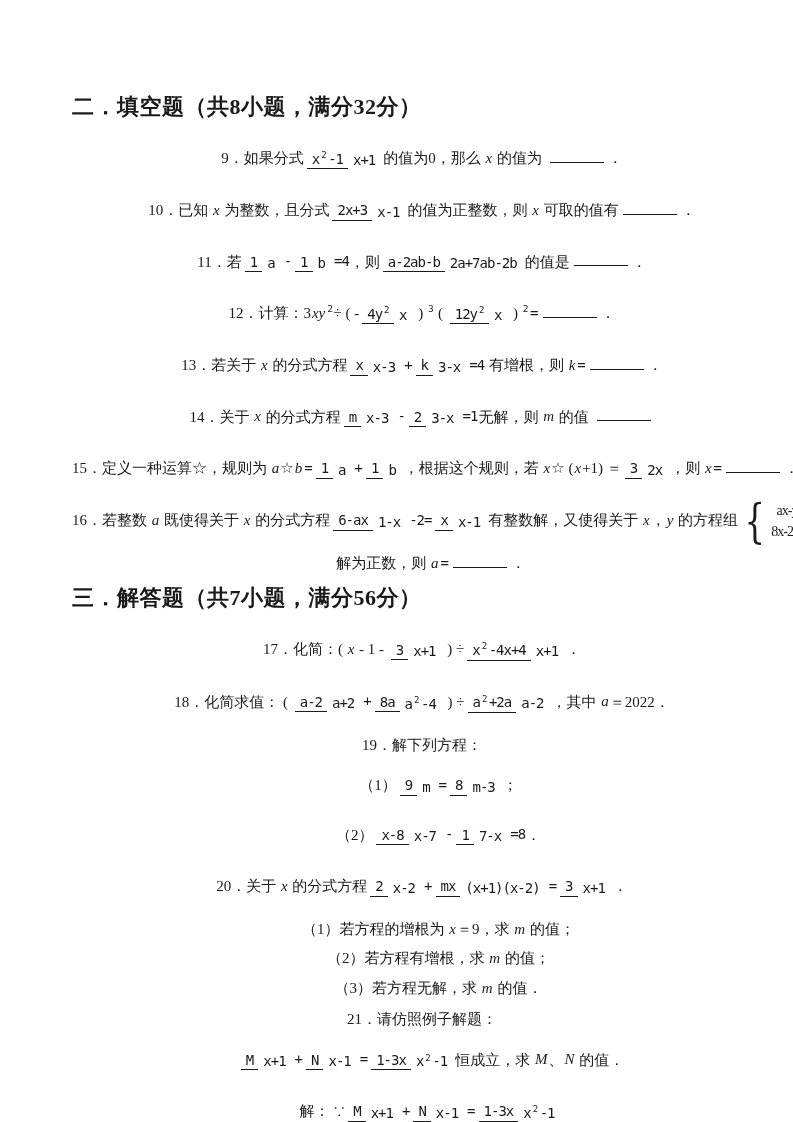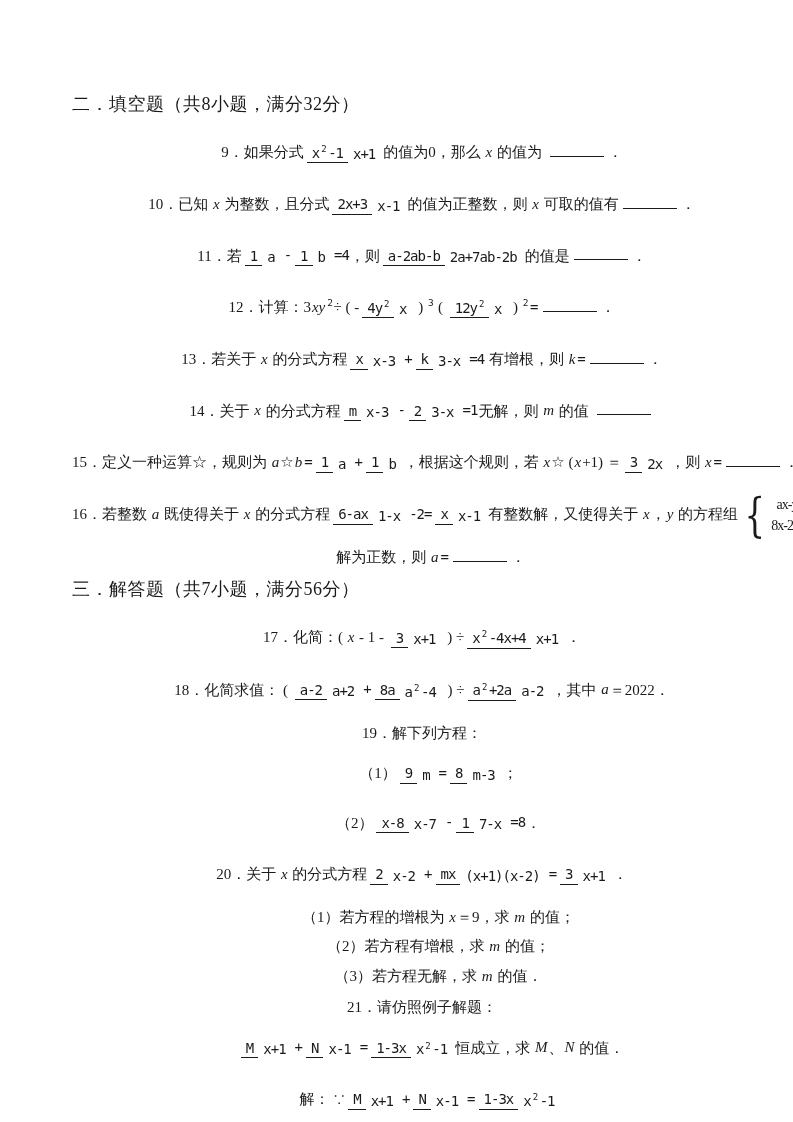--- a/index.html
+++ b/index.html
@@ -5,21 +5,21 @@
   html,body { margin:0; padding:0; background:#ffffff; }
   body { width:793px; height:1122px; position:relative; overflow:hidden; }
   .page {
     position:relative; width:793px; height:1122px; box-sizing:border-box;
     padding:92px 30px 0 72px; background:#fff;
     font-family:"Liberation Serif","DejaVu Serif",serif;
     color:#1a1a1a; font-size:15px;
   }
   .content { width:700px; }
   .heading {
-    font-weight:normal; font-size:18px; letter-spacing:0.5px;
+    font-weight:bold; font-size:22px; letter-spacing:0.5px;
     margin:0 0 16px 0; white-space:nowrap;
   }
   .line { margin:9px 0; white-space:nowrap; line-height:1.5;text-align:center; }
   .line.sub  { margin-left:33px; margin-top:7px; margin-bottom:7px; }
   .line.cont { margin-left:18px; }
   .seg-text { font-family:"Liberation Serif","DejaVu Serif",serif; }
   .seg-var  { font-style:italic; font-family:"Liberation Serif","DejaVu Serif",serif; padding:0 1px; }
   .seg-math { font-family:"DejaVu Sans Mono","Liberation Mono",monospace; font-size:14px; letter-spacing:-1px; padding:0 1px; }
   .seg-sup  {
     font-family:"DejaVu Sans Mono","Liberation Mono",monospace;

